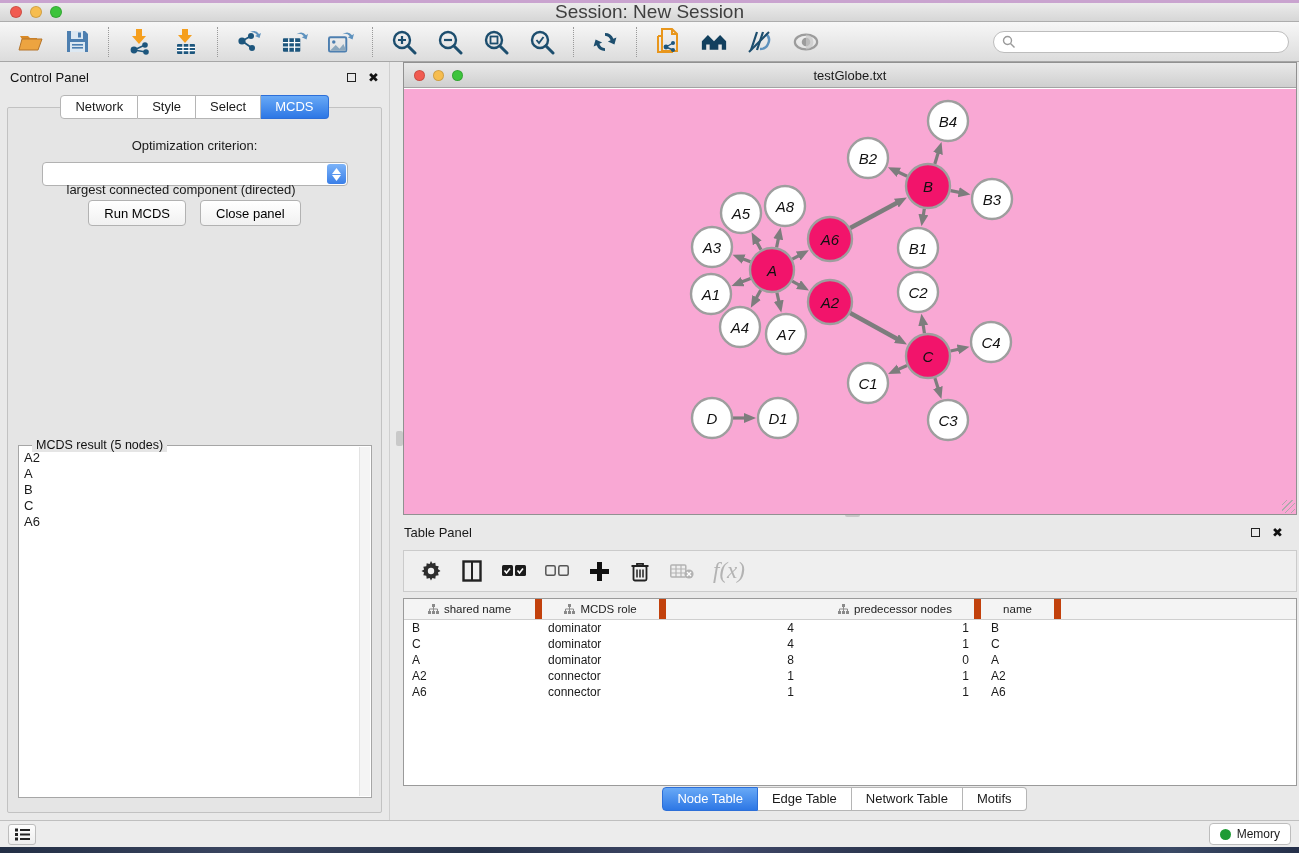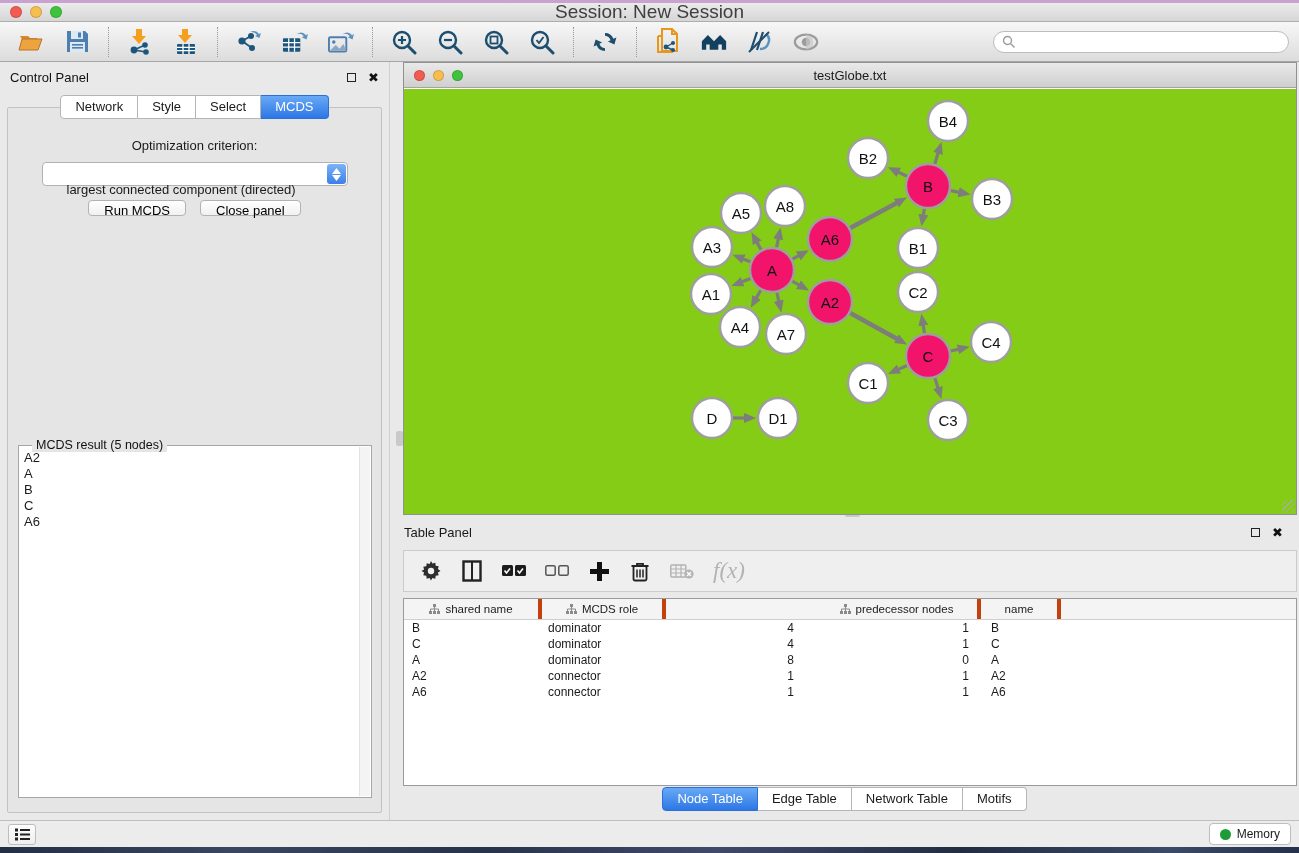--- a/index.html
+++ b/index.html
@@ -37,48 +37,48 @@
   .seg-tab:first-child { border-left:1px solid #b5b5b5; border-radius:4px 0 0 4px; }
   .seg-tab:last-child { border-radius:0 4px 4px 0; }
   .seg-tab.active { background:linear-gradient(#68a9f6,#2d77e5); border-color:#2d6fd8; color:#fff; }
   .cp-content { position:absolute; left:7px; right:7px; top:45px; bottom:7px; background:#e5e5e5; border:1px solid #c2c2c2; border-radius:2px; }
   .opt-label { text-align:center; margin-top:30px; font-size:13px; }
   .select { display:flex; align-items:center; width:306px; height:24px; background:#fff; border:1px solid #b2b2b2; border-radius:4px; margin:9px auto 0; cursor:pointer; }
   .select .value { flex:1; padding-left:24px; font-size:13px; white-space:nowrap; overflow:hidden;margin-top:31px; }
   .select .stepper { width:19px; align-self:stretch; margin:1px; border-radius:3px; background:linear-gradient(#7cb3f8,#3a7fe8); color:#fff; display:flex; flex-direction:column; align-items:center; justify-content:center; gap:1px; }
   .select .stepper svg { display:block; }
   .btn-row { display:flex; justify-content:center; gap:14px; margin-top:14px; }
-  .btn { background:linear-gradient(#ffffff,#f1f1f1); border:1px solid #b2b2b2; border-radius:4px; font-size:13px; font-family:inherit; padding:2px 15px; height:16px; cursor:pointer; }
+  .btn { background:linear-gradient(#ffffff,#f1f1f1); border:1px solid #b2b2b2; border-radius:4px; font-size:13px; font-family:inherit; padding:2px 15px; height:26px; cursor:pointer; }
   .groupbox { position:absolute; left:10px; right:9px; top:337px; bottom:14px; border:1px solid #a6a6a6; background:#fff; }
   .groupbox .legend { position:absolute; top:-8px; left:13px; background:#e5e5e5; padding:0 4px; font-size:12.5px; color:#111; }
   .groupbox .list { position:absolute; inset:4px 13px 2px 5px; overflow:hidden; font-size:13px; }
   .groupbox .list div { line-height:16px; }
   .groupbox .vtrack { position:absolute; top:1px; bottom:1px; right:1px; width:11px; background:#f4f4f4; border-left:1px solid #e3e3e3; }
 
   
   .right-area { flex:1; position:relative; background:#e9e9e9; }
 
   .net-window { position:absolute; left:13px; right:2px; top:0; height:453px; border:1px solid #919191; background:#fff; }
   .net-titlebar { height:25px; background:linear-gradient(#e9e9e9,#cfcfcf); border-bottom:1px solid #a3a3a3; position:relative; display:flex; align-items:center; justify-content:center; }
   .net-titlebar .lights { top:7px; } .net-titlebar .light { width:11px; height:11px; }
-  .net-canvas { position:absolute; top:26px; left:0; right:0; bottom:0; background:#84cc16; }
+  .net-canvas { position:absolute; top:26px; left:0; right:0; bottom:0; background:#f9a8d4;font-style:italic; }
   .net-canvas svg { display:block; }
   .resize-grip { position:absolute; right:1px; bottom:1px; width:13px; height:13px; background:repeating-linear-gradient(135deg, transparent 0 3px, #ababab 3px 4px); }
   .dt-vthumb { position:absolute; left:6px; top:369px; width:7px; height:15px; background:#c9c9c9; border-radius:2px; }
   .dt-hthumb { position:absolute; left:455px; top:449px; width:15px; height:6px; background:#c9c9c9; border-radius:2px; }
 
   
   .table-panel { position:absolute; left:0; right:0; top:456px; bottom:0; }
   .tp-head { height:24px; display:flex; align-items:center; padding:4px 16px 0 14px; }
   .tp-toolbar { position:absolute; left:13px; right:2px; top:32px; height:42px; background:#efefef; border:1px solid #cbcbcb; display:flex; align-items:center; gap:19px; padding-left:16px; }
   .tp-tool { display:flex; align-items:center; justify-content:center; min-width:22px; height:26px; cursor:pointer; }
   .fx-label { font-family:"Liberation Serif","DejaVu Serif",serif; font-style:italic; font-size:23px; color:#b3b3b3; }
   .tp-table { position:absolute; left:13px; right:2px; top:80px; bottom:34px; border:1px solid #9a9a9a; background:#fff; overflow:hidden; }
   .thead { display:flex; height:21px; background:#f4f4f4; border-bottom:1px solid #cfcfcf; }
-  .th { display:flex; align-items:center; justify-content:center; gap:5px; font-size:11.5px; color:#222; border-right:4px solid #c2410c; overflow:hidden; }
+  .th { display:flex; align-items:center; justify-content:center; gap:5px; font-size:11.5px; color:#222; border-right:7px solid #c2410c; overflow:hidden; }
   .tr { display:flex; height:16px; }
   .td { font-size:12px; line-height:16px; white-space:nowrap; overflow:hidden; }
   .bottom-tabs { position:absolute; left:0; right:0; bottom:9px; display:flex; justify-content:center; }
 
   
   .statusbar { position:absolute; left:0; right:0; bottom:6px; height:27px; background:#ececec; border-top:1px solid #bfbfbf; display:flex; align-items:center; padding:0 8px; }
   .status-btn { width:28px; height:21px; background:linear-gradient(#fdfdfd,#eee); border:1px solid #bdbdbd; border-radius:3px; display:flex; align-items:center; justify-content:center; cursor:pointer; }
   .memory-btn { margin-left:auto; height:22px; background:#fff; border:1px solid #bdbdbd; border-radius:4px; display:flex; align-items:center; gap:6px; padding:0 10px; font-size:12px; cursor:pointer; }
   .memory-dot { width:11px; height:11px; border-radius:50%; background:#1d9b34; }
   .bottom-strip { position:absolute; left:0; right:0; bottom:0; height:6px; background:linear-gradient(90deg,#232f45,#3a4560 18%,#27334a 37%,#41496a 55%,#222d42 74%,#3b4a66 90%,#25304a); }

